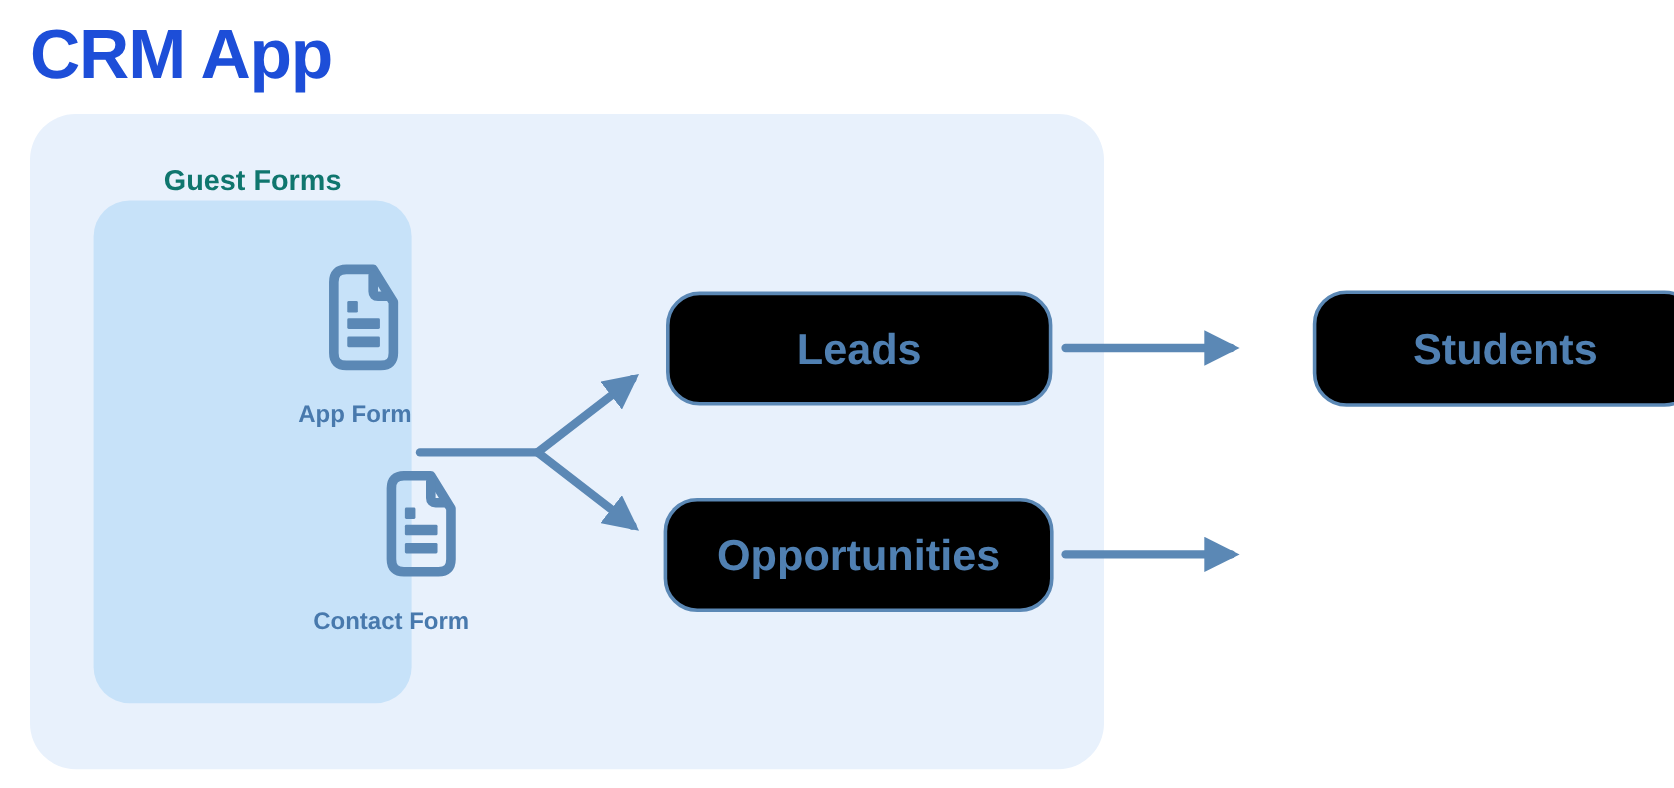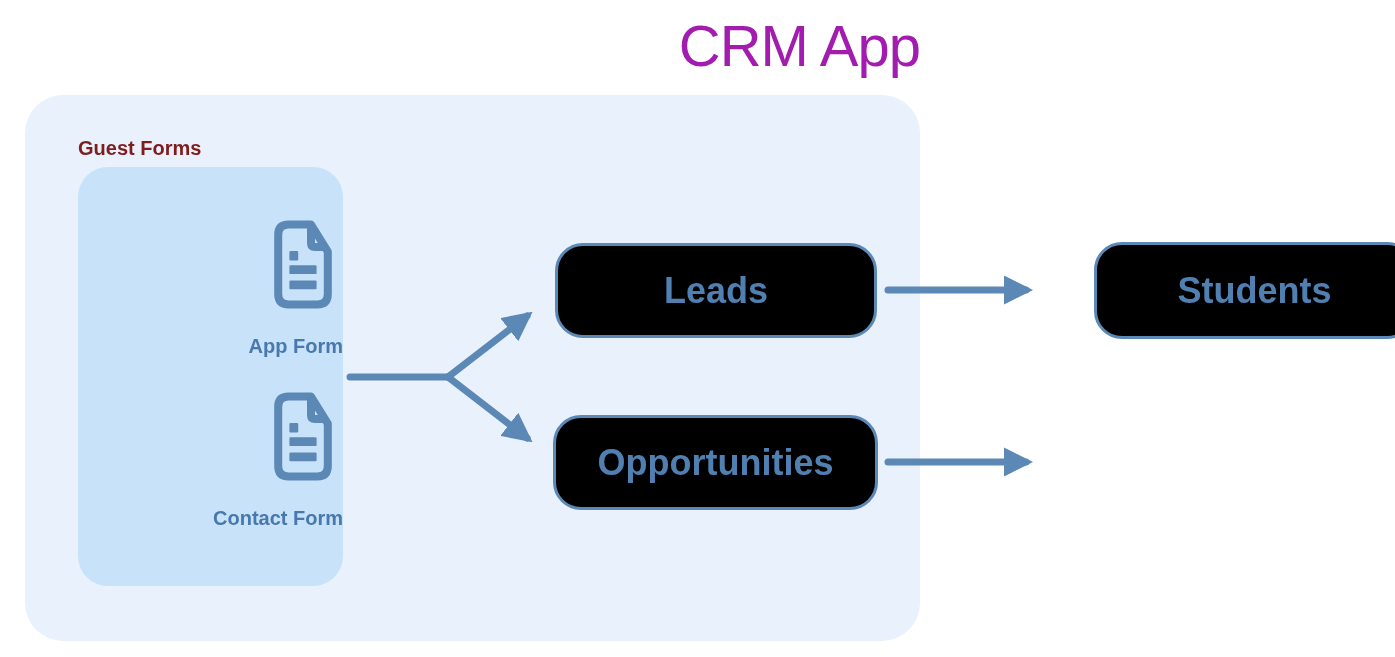--- a/index.html
+++ b/index.html
@@ -1,42 +1,42 @@
 <!DOCTYPE html>
 <html><head>
 <meta charset="utf-8">
 <style>
   html,body{margin:0;padding:0;background:#ffffff;}
   body{font-family:"Liberation Sans","DejaVu Sans",sans-serif;}
   .canvas{position:relative;width:1395px;height:657px;background:#ffffff;overflow:hidden;}
 
   .page-title{
     position:absolute;left:25px;top:12px;width:895px;
-    text-align:right;font-size:58px;font-weight:400;letter-spacing:-1px;
-    color:#a21caf;
+    text-align:left;font-size:58px;font-weight:700;letter-spacing:-1px;
+    color:#1d4ed8;
   }
 
   .container{
     position:absolute;left:25px;top:95px;width:895px;height:546px;
     background:#e8f1fc;border-radius:38px;
   }
 
   .guest-forms-label{
     position:absolute;left:78px;top:137px;width:265px;
-    text-align:left;font-size:20px;font-weight:600;color:#7f1d1d;
+    text-align:center;font-size:24px;font-weight:600;color:#0f766e;
   }
 
   .guest-forms-box{
     position:absolute;left:78px;top:167px;width:265px;height:419px;
     background:#c7e2f9;border-radius:30px;
   }
 
   .form-item{position:absolute;left:78px;width:265px;display:flex;flex-direction:column;align-items:flex-end;}
   .form-item.app{top:216px;}
-  .form-item.contact{top:388px;}
+  .form-item.contact{top:388px;padding-left:48px;}
   .form-item .icon{width:80px;height:97px;}
   .form-item .form-label{
     margin-top:22px;font-size:20px;font-weight:600;color:#4879ad;text-align:center;
   }
 
   .node{
     position:absolute;display:flex;align-items:center;justify-content:center;
     background:#000000;border:3px solid #5b88b5;border-radius:28px;
     font-size:36px;font-weight:700;color:#5080b2;box-sizing:border-box;
   }

